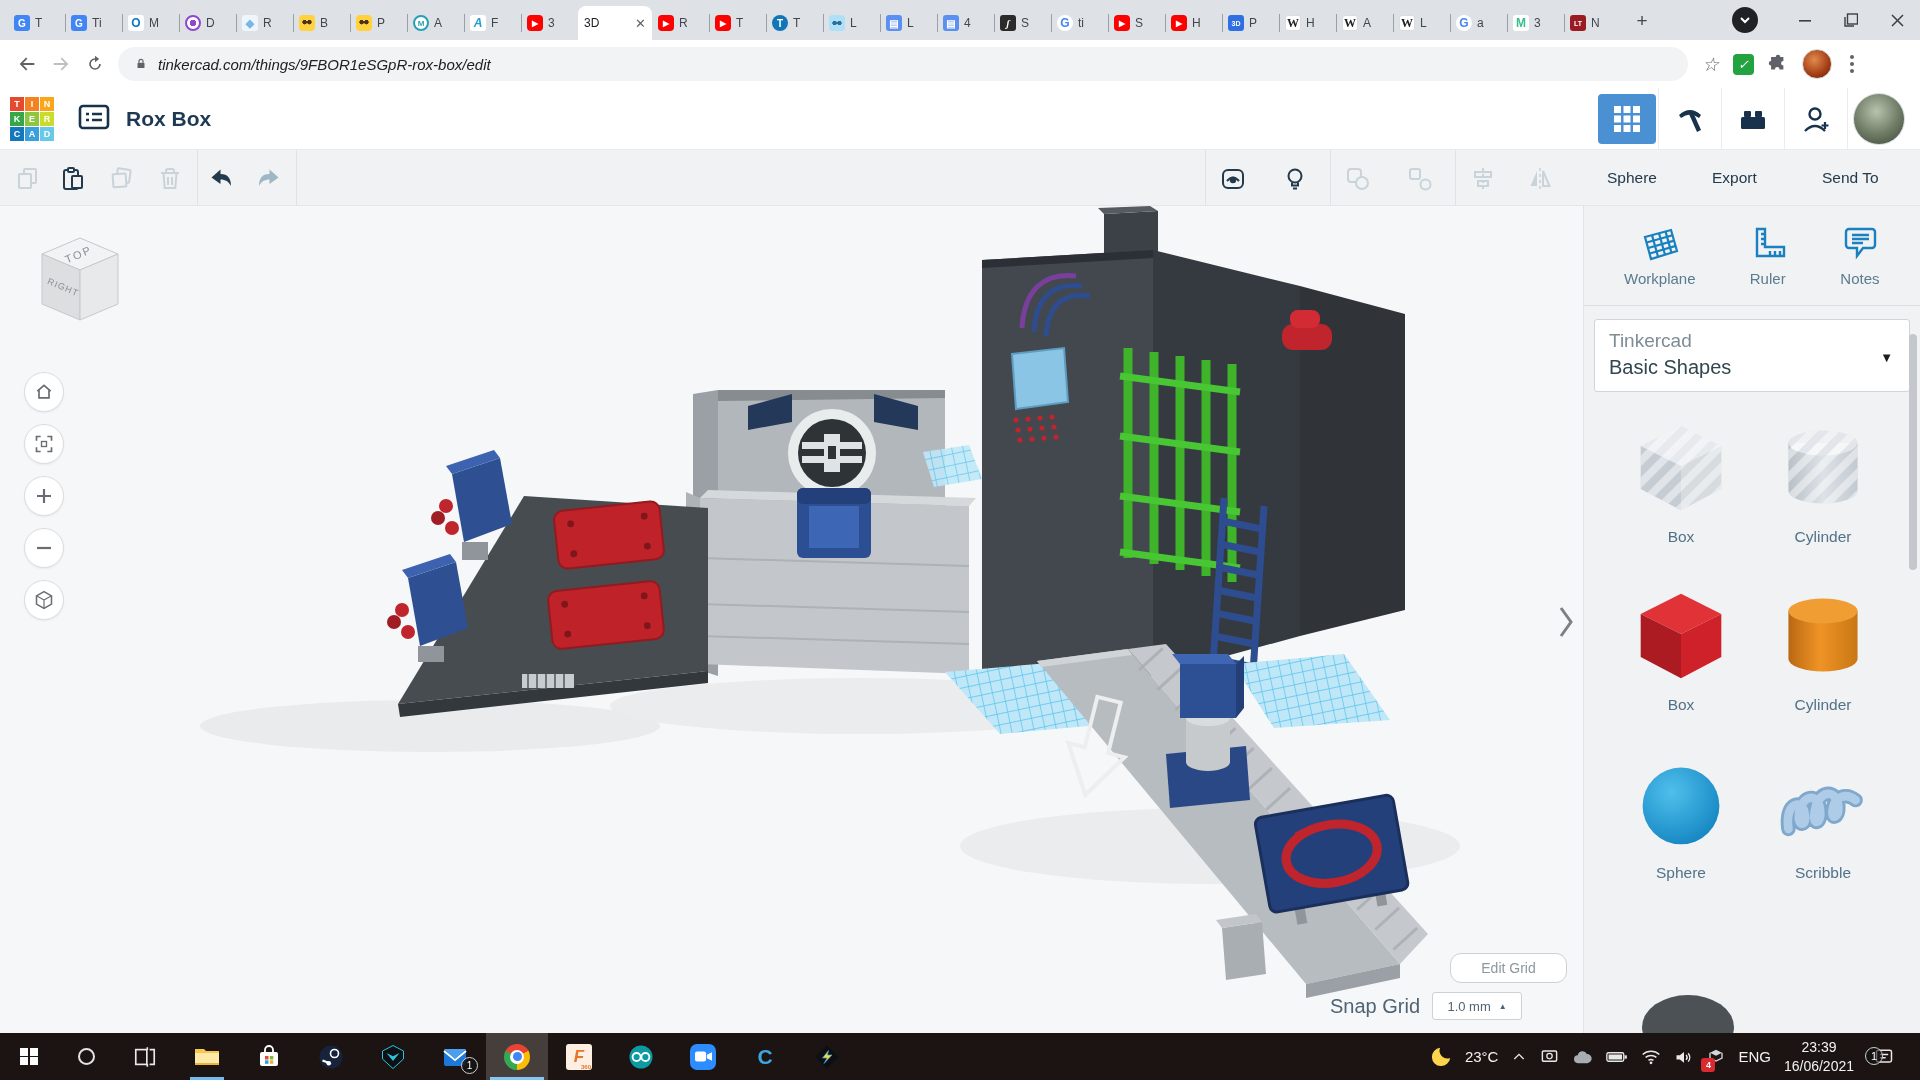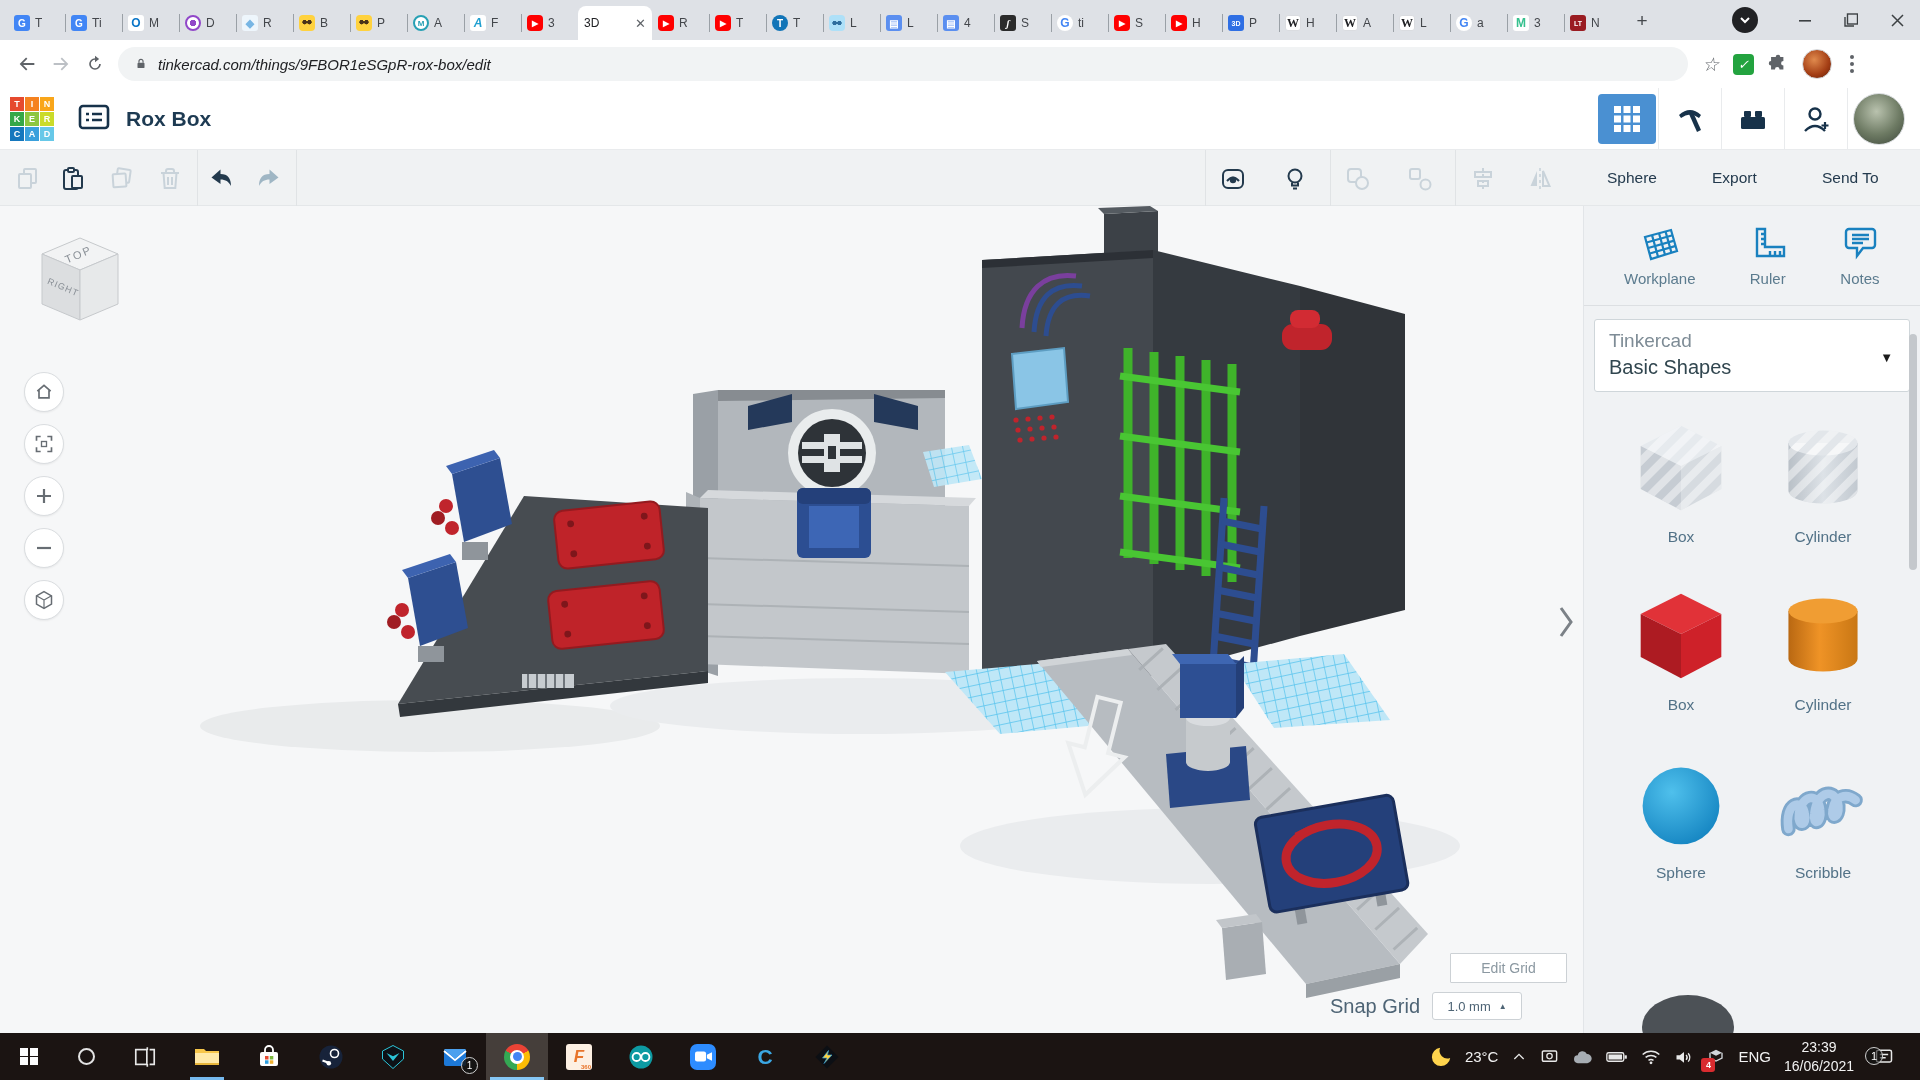--- a/index.html
+++ b/index.html
@@ -73,21 +73,21 @@
 
   
   .workarea { flex:1; display:flex; min-height:0; }
   .canvas { position:relative; width:1583px; background:#f6f7f8; overflow:hidden; }
   .scene { position:absolute; inset:0; }
   .viewcube { position:absolute; left:30px; top:22px; }
   .navcol { position:absolute; left:24px; top:166px; display:flex; flex-direction:column; gap:12px; }
   .navbtn2 { width:40px; height:40px; border-radius:50%; background:#fff; border:1px solid #dadde0; box-shadow:0 1px 2px rgba(0,0,0,.06);
              display:flex; align-items:center; justify-content:center; color:#676d73; font-size:20px; }
   .collapse { position:absolute; right:6px; top:398px; }
-  .editgrid { position:absolute; left:1450px; top:747px; width:117px; height:30px; background:#fff; border:1px solid #ccd1d5; border-radius:1px;
+  .editgrid { position:absolute; left:1450px; top:747px; width:117px; height:30px; background:#fff; border:1px solid #ccd1d5; border-radius:11px;
               display:flex; align-items:center; justify-content:center; font-size:14px; color:#8b98a1; }
   .snaprow { position:absolute; left:1330px; top:786px; display:flex; align-items:center; gap:12px; }
   .snaplabel { font-size:20px; color:#4e6475; }
   .snapdd { width:90px; height:28px; background:#fff; border:1px solid #ccd1d5; border-radius:3px; display:flex; align-items:center;
             justify-content:center; gap:8px; font-size:13px; color:#4e6475; }
   .snapdd .caret { font-size:8px; color:#4e6475; }
 
   
   .panel { width:337px; background:#f0f2f4; border-left:1px solid #e2e5e8; position:relative; display:flex; flex-direction:column; }
   .ptools { height:100px; display:flex; justify-content:space-around; align-items:center; padding:0 14px; border-bottom:1px solid #dcdfe2; }

